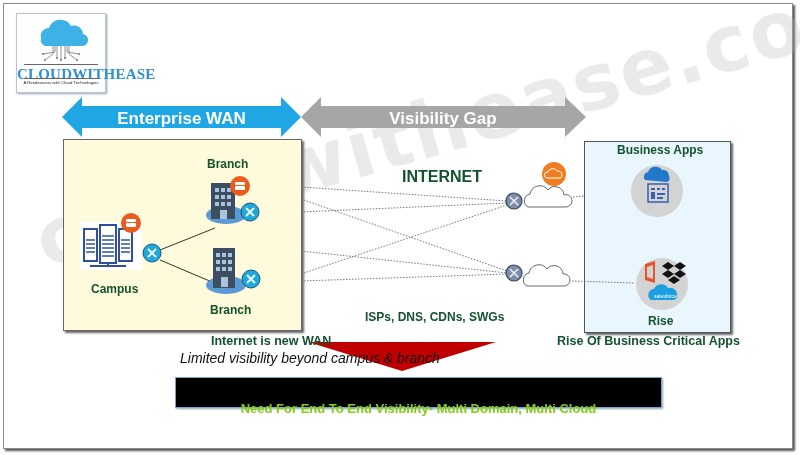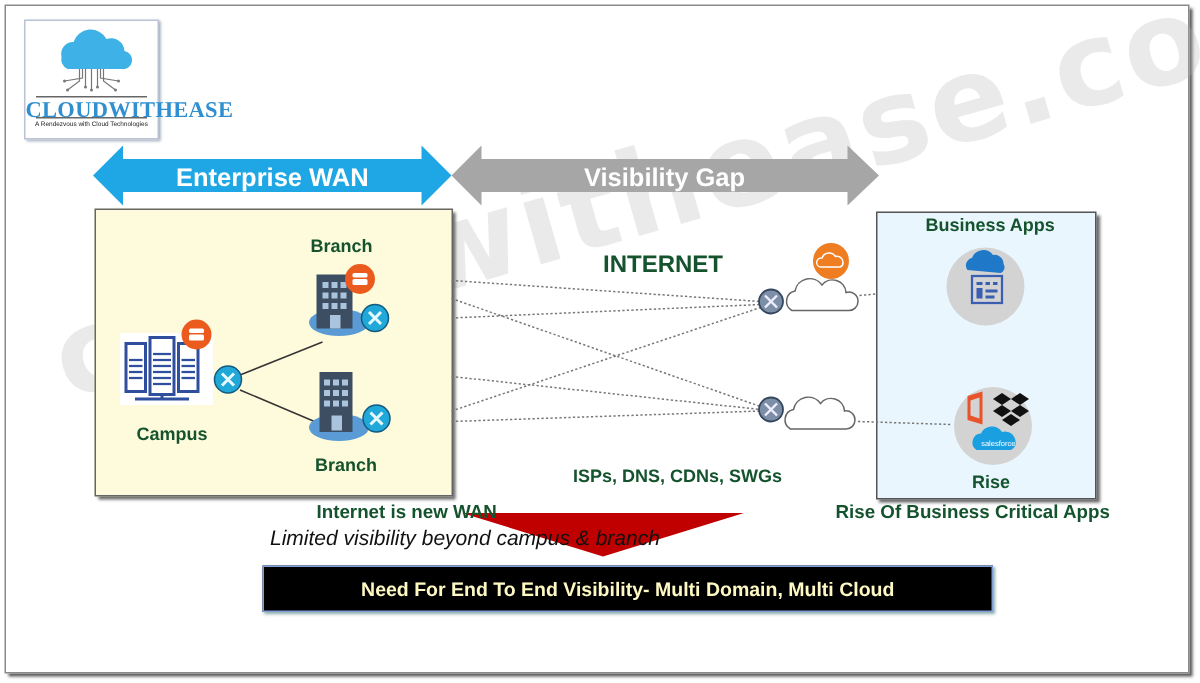--- a/index.html
+++ b/index.html
@@ -8,21 +8,21 @@
   .abs { position: absolute; }
   .logo { left: 16px; top: 13px; width: 88px; height: 78px; border: 1px solid #b9c3d3; box-shadow: 1px 1px 2px #9aa6b8; background: #fff; }
   .logo-title { position: absolute; left: 0; right: 0; top: 52px; text-align: center; font-family: "Liberation Serif", serif; font-weight: bold; font-size: 15px; color: #2f8fd0; letter-spacing: 0.2px; }
   .logo-sub { position: absolute; left: 0; right: 0; top: 66px; text-align: center; font-size: 4.3px; color: #222; }
   .logo-rule { position: absolute; left: 7px; right: 7px; height: 1px; background: #666; }
   .arrow-label { position: absolute; font-weight: bold; font-size: 17px; color: #fff; text-align: center; }
   .campus-box { left: 63px; top: 139px; width: 237px; height: 190px; background: #fdfbdc; border: 1px solid #666; box-shadow: 2px 2px 2px #666; }
   .apps-box { left: 584px; top: 141px; width: 145px; height: 190px; background: #eaf6fd; border: 1px solid #555; box-shadow: 2px 2px 2px #666; }
   .lbl { position: absolute; font-weight: bold; color: #14532d; white-space: nowrap; }
   .bottom-bar { left: 175px; top: 377px; width: 485px; height: 29px; background: #000; border: 1px solid #7f9fd6; box-shadow: 1px 1px 2px #8aa; }
-  .bottom-bar span { display: block; text-align: center; line-height: 29px; color: #fef9c3; font-weight: bold; font-size: 13px; }
+  .bottom-bar span { display: block; text-align: center; line-height: 29px; color: #84cc16; font-weight: bold; font-size: 13px; margin-top: 16px; }
   .watermark { position: absolute; left: 50px; top: 195px; font-family: "DejaVu Sans", sans-serif; font-weight: bold; font-size: 78px; color: rgba(180,180,180,0.28); transform: rotate(-16deg); transform-origin: left bottom; white-space: nowrap; letter-spacing: 2px; pointer-events: none; }
   svg.overlay { position: absolute; left: 0; top: 0; }
 </style>
 </head>
 <body>
 
 <div class="frame"></div>
 
 <div class="watermark">cloudwithease.com</div>
 
@@ -205,21 +205,21 @@
   </g>
 
   <polygon points="308,342 496,342 402,371" fill="#c00000"></polygon>
 </svg>
 <div class="abs" style="left:653px; top:293px; font-size:5px; color:#fff; width:25px; text-align:center;">salesforce</div>
 
 <div class="lbl" style="left:207px; top:157px; font-size:12px;">Branch</div>
 <div class="lbl" style="left:91px; top:282px; font-size:12px;">Campus</div>
 <div class="lbl" style="left:210px; top:303px; font-size:12px;">Branch</div>
 <div class="lbl" style="left:402px; top:168px; font-size:16px;">INTERNET</div>
-<div class="lbl" style="left:382px; top:310px; font-size:12px;">ISPs, DNS, CDNs, SWGs</div>
+<div class="lbl" style="left:365px; top:310px; font-size:12px;">ISPs, DNS, CDNs, SWGs</div>
 <div class="lbl" style="left:617px; top:143px; font-size:12px;">Business Apps</div>
 <div class="lbl" style="left:648px; top:314px; font-size:12px;">Rise</div>
 
 <div class="lbl" style="left:211px; top:334px; font-size:12.5px;">Internet is new WAN</div>
 <div class="abs" style="left:180px; top:350px; font-size:14px; font-style:italic; color:#111; white-space:nowrap;">Limited visibility  beyond campus &amp; branch</div>
 <div class="lbl" style="left:509px; top:334px; font-size:12.5px;margin-left:48px;">Rise Of Business Critical Apps</div>
 
 <div class="abs bottom-bar">
   <span>Need For End To End Visibility- Multi Domain, Multi Cloud</span>
 </div>

